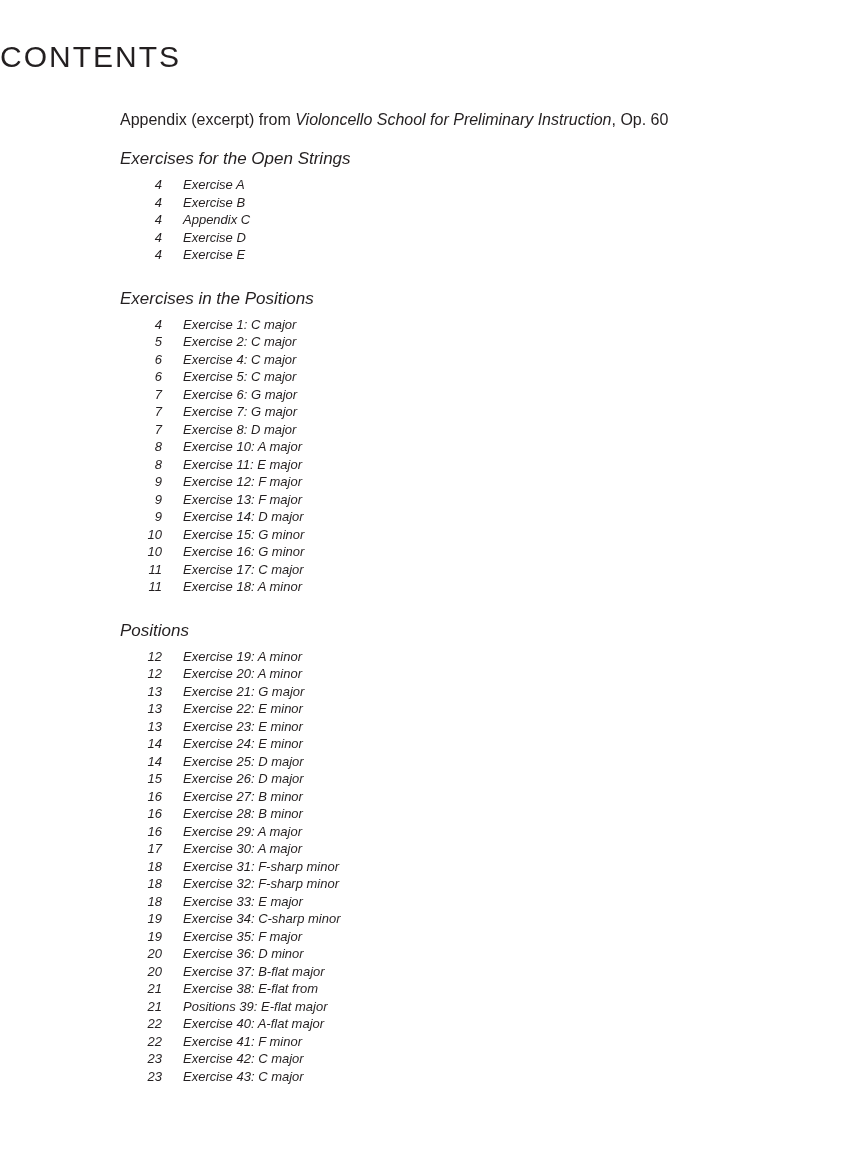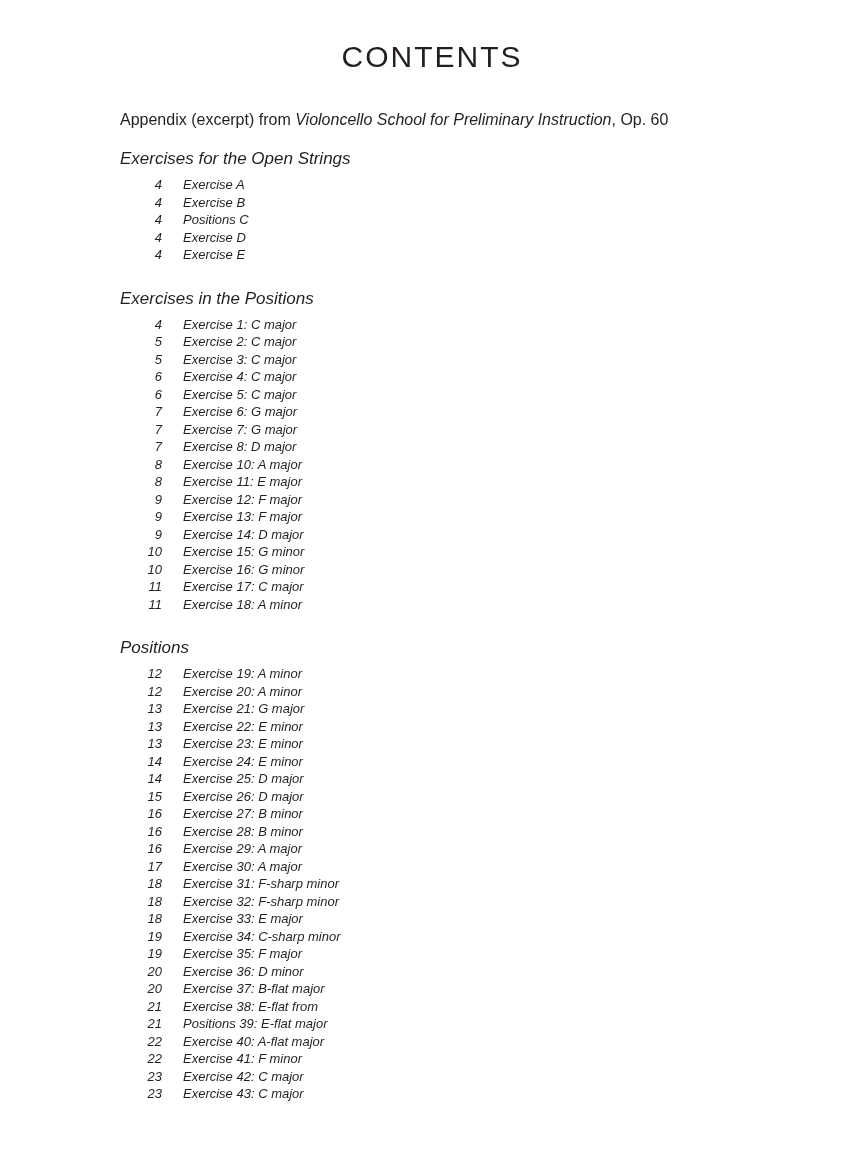--- a/index.html
+++ b/index.html
@@ -26,21 +26,21 @@
     height: 1152px;
     background: #ffffff;
   }
 
   
   .doc-title {
     position: absolute;
     top: 40px;
     left: 0;
     width: 864px;
-    text-align: center;
+    text-align: left;
     font-size: 30px;
     font-weight: 300;
     letter-spacing: 2.0px;
     color: #231f20;
     font-family: "Liberation Sans", sans-serif;
   }
 
   
   .content {
     position: absolute;
@@ -117,31 +117,30 @@
   <div class="content">
 
     <p class="subtitle"><span>Appendix (excerpt) from </span><span class="ital">Violoncello School for Preliminary Instruction</span><span>, Op. 60</span></p>
 
     <div id="sections-root">
         <div class="section">
           <div class="section-heading">Exercises for the Open Strings</div>
           <ul class="entry-list">
             <li class="entry"><span class="page-num">4</span><span class="entry-title">Exercise A</span></li>
             <li class="entry"><span class="page-num">4</span><span class="entry-title">Exercise B</span></li>
-            <li class="entry"><span class="page-num">4</span><span class="entry-title">Positions C</span></li>
+            <li class="entry"><span class="page-num">4</span><span class="entry-title">Appendix C</span></li>
             <li class="entry"><span class="page-num">4</span><span class="entry-title">Exercise D</span></li>
             <li class="entry"><span class="page-num">4</span><span class="entry-title">Exercise E</span></li>
           </ul>
         </div>
         <div class="section">
           <div class="section-heading">Exercises in the Positions</div>
           <ul class="entry-list">
             <li class="entry"><span class="page-num">4</span><span class="entry-title">Exercise 1: C major</span></li>
             <li class="entry"><span class="page-num">5</span><span class="entry-title">Exercise 2: C major</span></li>
-            <li class="entry"><span class="page-num">5</span><span class="entry-title">Exercise 3: C major</span></li>
             <li class="entry"><span class="page-num">6</span><span class="entry-title">Exercise 4: C major</span></li>
             <li class="entry"><span class="page-num">6</span><span class="entry-title">Exercise 5: C major</span></li>
             <li class="entry"><span class="page-num">7</span><span class="entry-title">Exercise 6: G major</span></li>
             <li class="entry"><span class="page-num">7</span><span class="entry-title">Exercise 7: G major</span></li>
             <li class="entry"><span class="page-num">7</span><span class="entry-title">Exercise 8: D major</span></li>
             <li class="entry"><span class="page-num">8</span><span class="entry-title">Exercise 10: A major</span></li>
             <li class="entry"><span class="page-num">8</span><span class="entry-title">Exercise 11: E major</span></li>
             <li class="entry"><span class="page-num">9</span><span class="entry-title">Exercise 12: F major</span></li>
             <li class="entry"><span class="page-num">9</span><span class="entry-title">Exercise 13: F major</span></li>
             <li class="entry"><span class="page-num">9</span><span class="entry-title">Exercise 14: D major</span></li>

